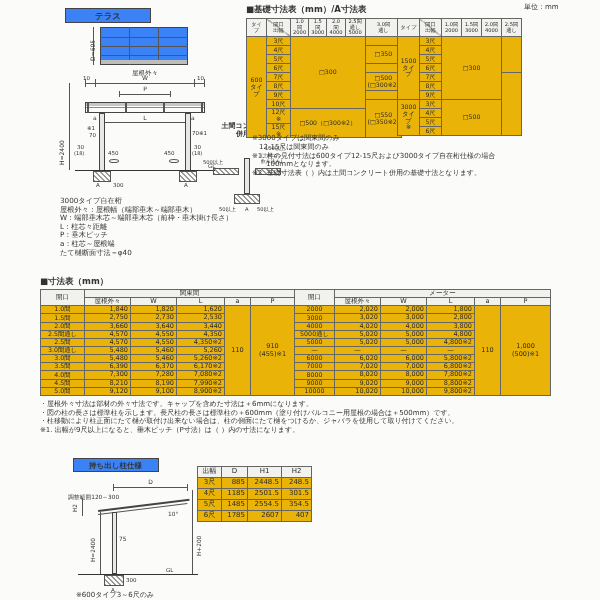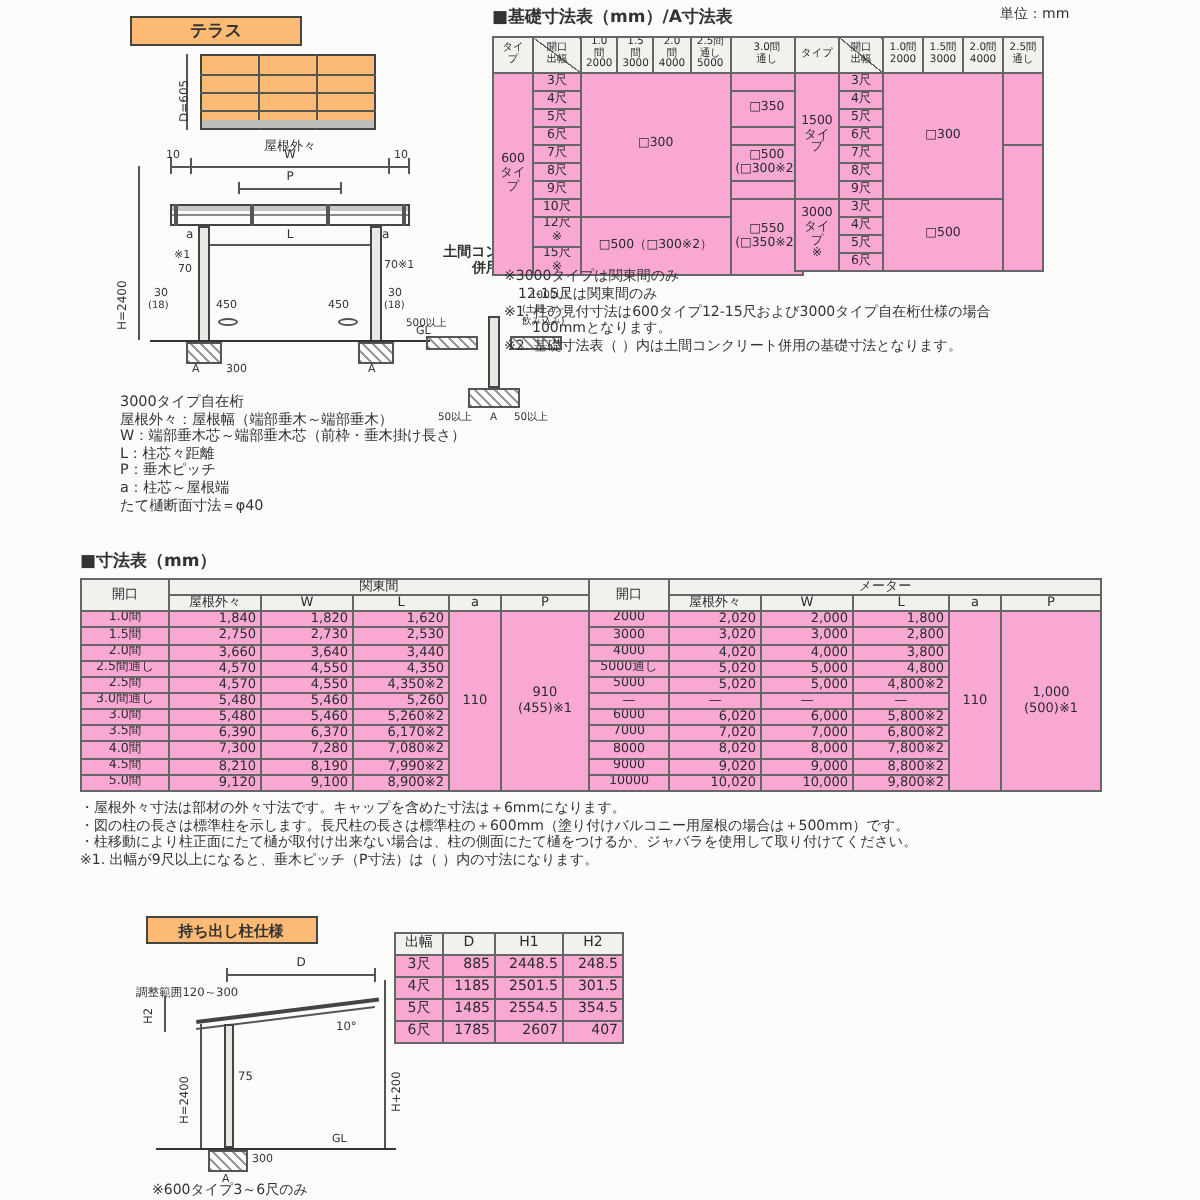--- a/index.html
+++ b/index.html
@@ -3,26 +3,26 @@
 <meta charset="utf-8">
 <style>
   *{margin:0;padding:0;box-sizing:border-box}
   html,body{background:#e9e9e7}
   #page{position:relative;width:600px;height:600px;background:#fbfbf9;overflow:hidden;
         font-family:"DejaVu Sans","Liberation Sans",sans-serif;color:#2b2b2b}
   .lbl{position:absolute;font-size:7px;line-height:1.15;white-space:pre-line;color:#333}
   .b{font-weight:bold}
   .ctrt{text-align:center}
   .ln{position:absolute;background:#555}
-  .box{position:absolute;border:1px solid #444;background:#fdba74}
+  .box{position:absolute;border:1px solid #444;background:#3b82f6}
   .hatch{position:absolute;border:1px solid #555;
          background:repeating-linear-gradient(45deg,#999 0,#999 1px,transparent 1px,transparent 3.5px)}
   .oval{position:absolute;border:1px solid #555;border-radius:50%}
   .rot{transform:rotate(-90deg);transform-origin:left top;white-space:nowrap}
-  table{border-collapse:collapse;table-layout:fixed;position:absolute;background:#f9a8d4}
+  table{border-collapse:collapse;table-layout:fixed;position:absolute;background:#eab308}
   td{border:1px solid #666;font-size:6.5px;line-height:1.1;text-align:right;
      padding:0 2px;white-space:pre-line;overflow:hidden;vertical-align:middle}
   .t-found td{height:9px;font-size:6.2px}
   .t-found .hd{font-size:5.2px;height:18px}
   .t-dim td{height:7.5px}
   .t-cant td{height:11px;font-size:7px}
   .hd{text-align:center;background:#f1f1ee;vertical-align:middle}
   .ctr{text-align:center;vertical-align:middle}
   .rh{text-align:center;font-size:6.3px}
   .typ{text-align:center;vertical-align:middle;font-size:6.2px}
@@ -30,21 +30,21 @@
   .diag{background:linear-gradient(to top right,#f1f1ee 48.8%,#666 48.8%,#666 51.2%,#f1f1ee 51.2%)}
   .roofband{position:absolute;border:1px solid #444;
     background:linear-gradient(#c7c7c4 0 2.5px,rgba(0,0,0,0) 2.5px),
     repeating-linear-gradient(180deg,rgba(0,0,0,0) 0 4.2px,#8b8b8b 4.2px 5px)}
 </style>
 </head>
 <body>
 
 <div id="page">
 
-  <span class="lbl" style="left:500px;top:3px">単位：mm</span>
+  <span class="lbl" style="left:524px;top:3px">単位：mm</span>
 
   <div class="box" style="left:65px;top:8px;width:86px;height:15px">
     <span class="lbl b ctrt" style="left:0;top:3px;width:84px;font-size:8.5px">テラス</span>
   </div>
 
   <div style="position:absolute;left:100px;top:27px;width:88px;height:38px">
     <div class="box" style="left:0;top:0;width:88px;height:38px;border-width:1.5px"></div>
     <i class="ln" style="left:29px;top:0;width:1.3px;height:38px"></i>
     <i class="ln" style="left:58px;top:0;width:1.3px;height:38px"></i>
     <i class="ln" style="left:0;top:10px;width:88px;height:0.8px"></i>

